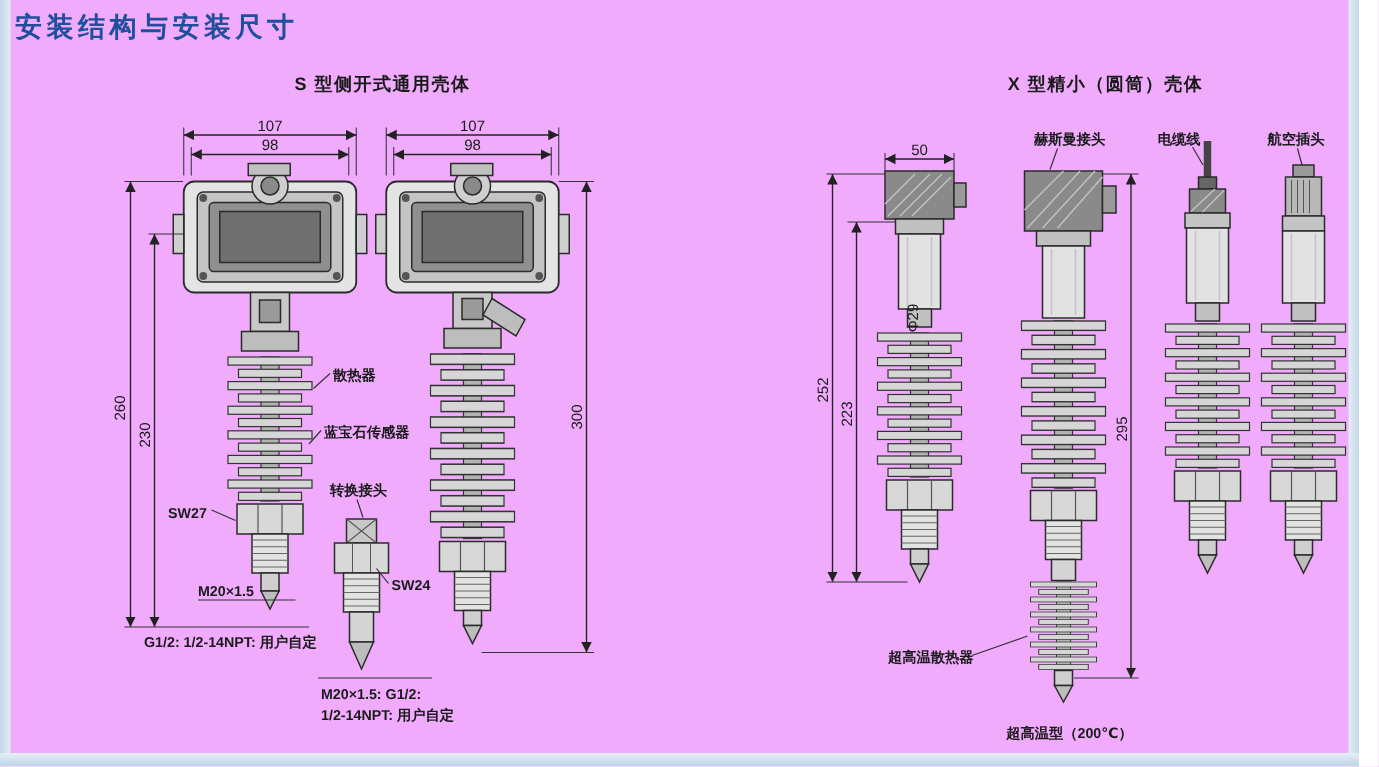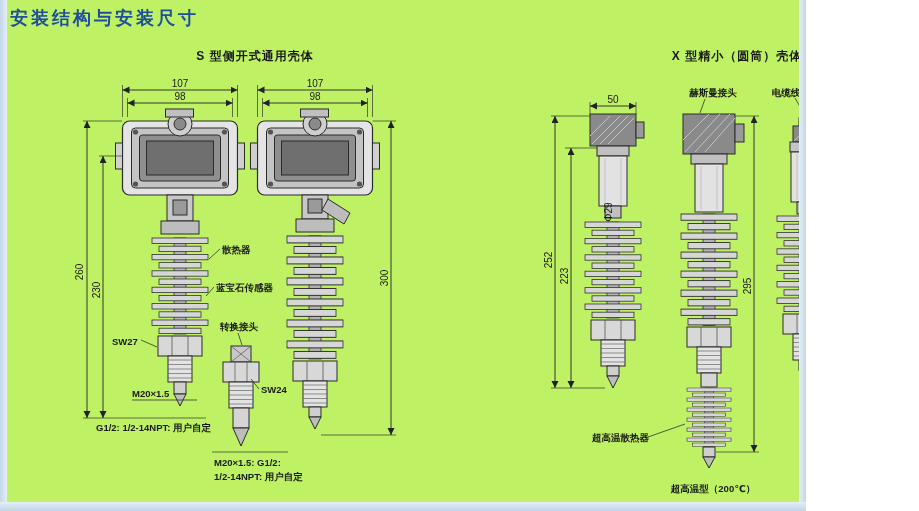--- a/index.html
+++ b/index.html
@@ -1,16 +1,16 @@
 <!DOCTYPE html>
 <html><head>
 <meta charset="utf-8">
 <style>
   html,body{margin:0;padding:0;background:#fff;}
-  .page{position:relative;width:806px;height:511px;background:#bef264;overflow:hidden;
+  .page{position:relative;width:906px;height:511px;background:#f0abfc;overflow:hidden;
         font-family:"Liberation Sans","DejaVu Sans",sans-serif;}
   .edge{position:absolute;z-index:5;}
   .edge.left{left:0;top:0;width:7px;height:100%;background:linear-gradient(to right,#c3d7e8,#e4eef7);}
   .edge.right{right:0;top:0;width:7px;height:100%;background:linear-gradient(to left,#c3d7e8,#e4eef7);}
   .edge.bottom{left:0;bottom:0;width:100%;height:9px;background:linear-gradient(to top,#bfd4e6,#e4eef7);}
   .title{position:absolute;top:6px;left:10px;margin:0;z-index:4;
          color:#1f4e9c;font-size:18px;font-weight:bold;letter-spacing:3px;}
   svg{position:absolute;left:0;top:0;z-index:2;}
   text{font-family:"Liberation Sans","DejaVu Sans",sans-serif;fill:#1a1a1a;}
   .h{font-size:12px;font-weight:bold;letter-spacing:1px;}

